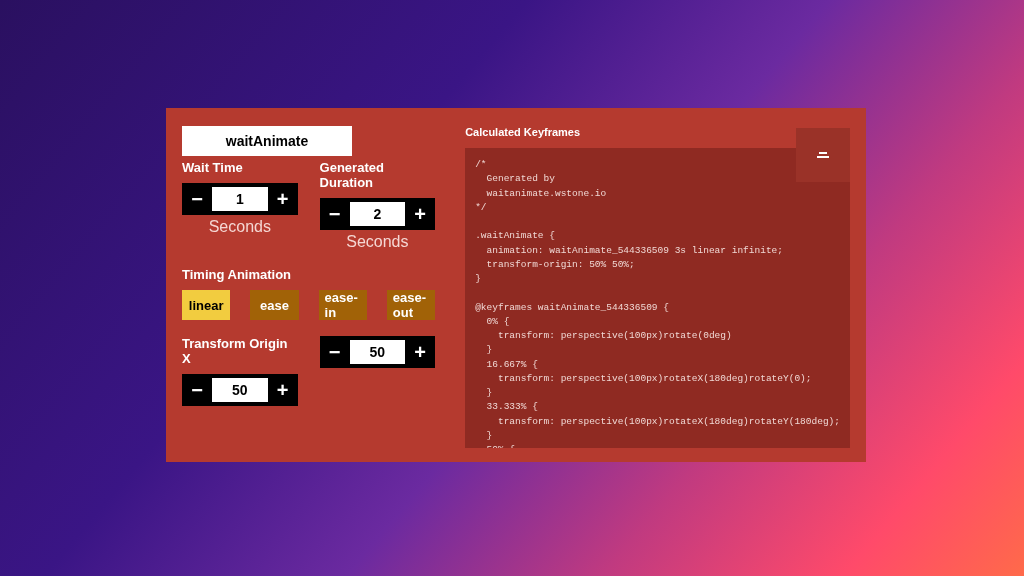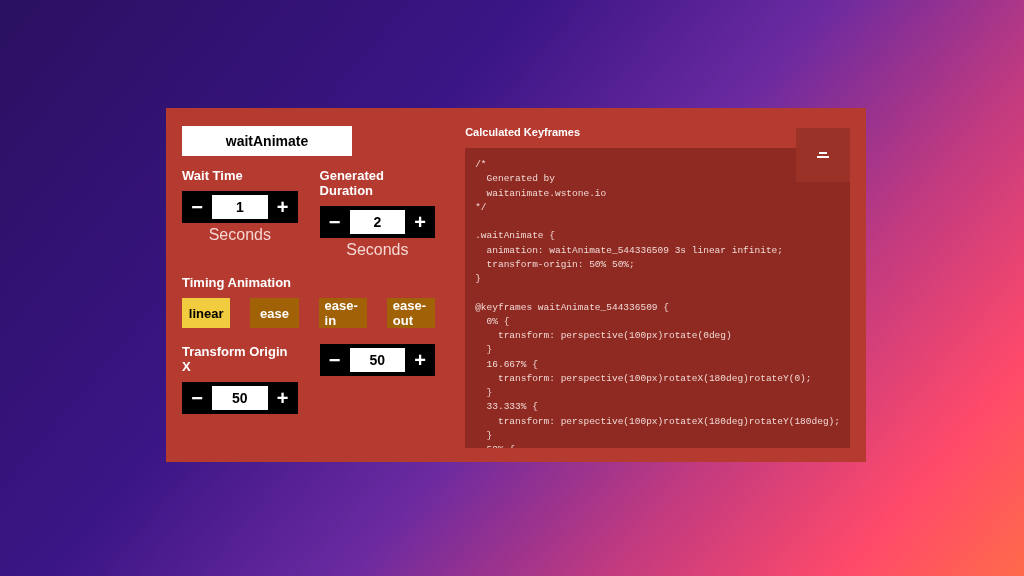--- a/index.html
+++ b/index.html
@@ -49,21 +49,21 @@
     height: 30px;
     width: 170px;
     text-align: center;
     font-weight: 700;
     font-size: 14px;
     padding: 0 6px;
   }
   .row2 {
     display: flex;
     gap: 22px;
-    margin-top: 12px;
+    margin-top: 4px;
   }
   .col { flex: 1; }
   .stepper {
     display: flex;
     align-items: center;
     background: #000;
     height: 32px;
   }
   .stepper .btn {
     width: 30px;

